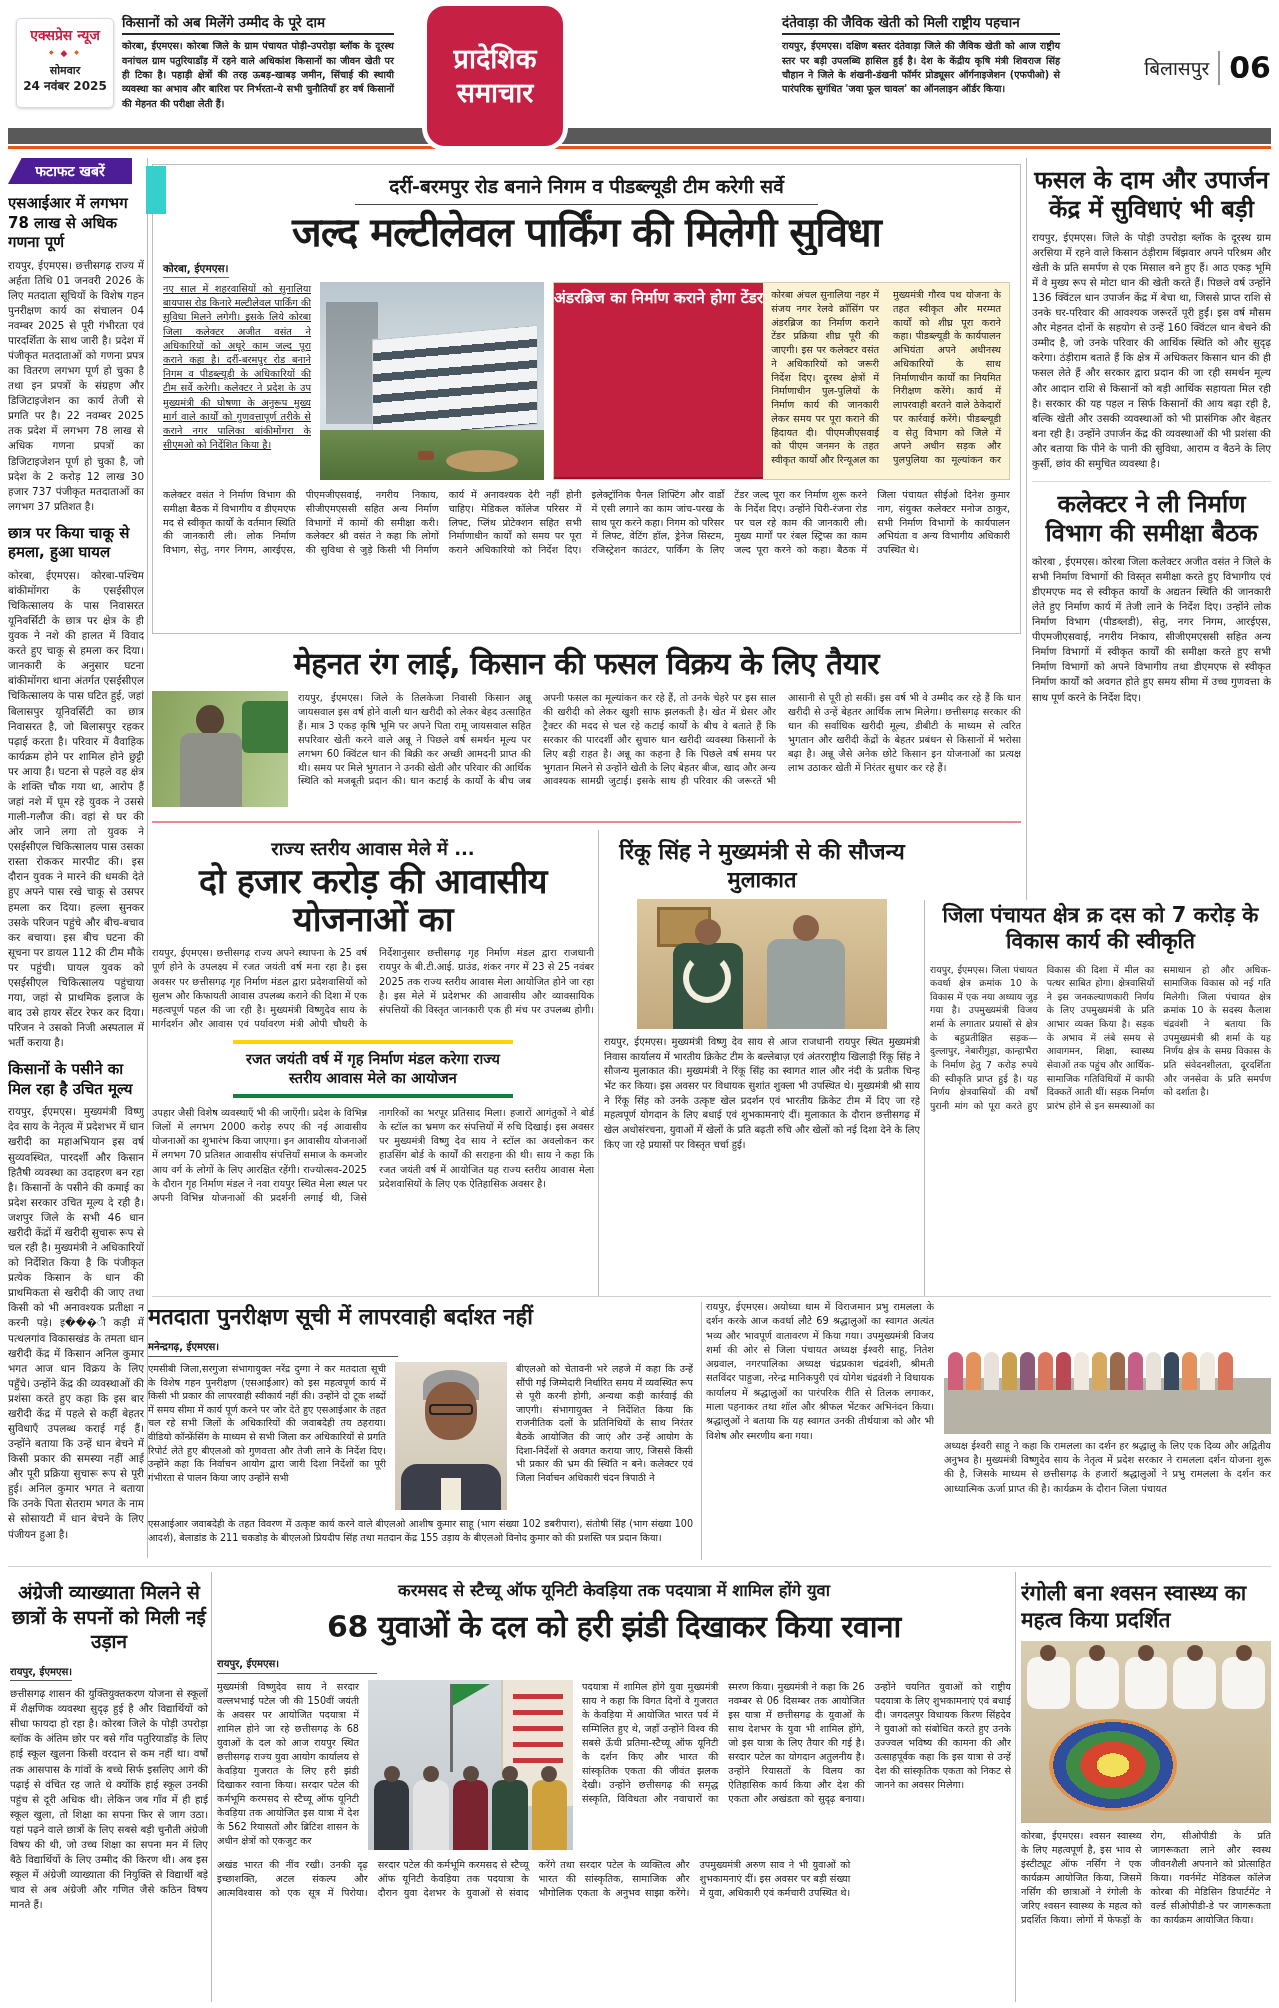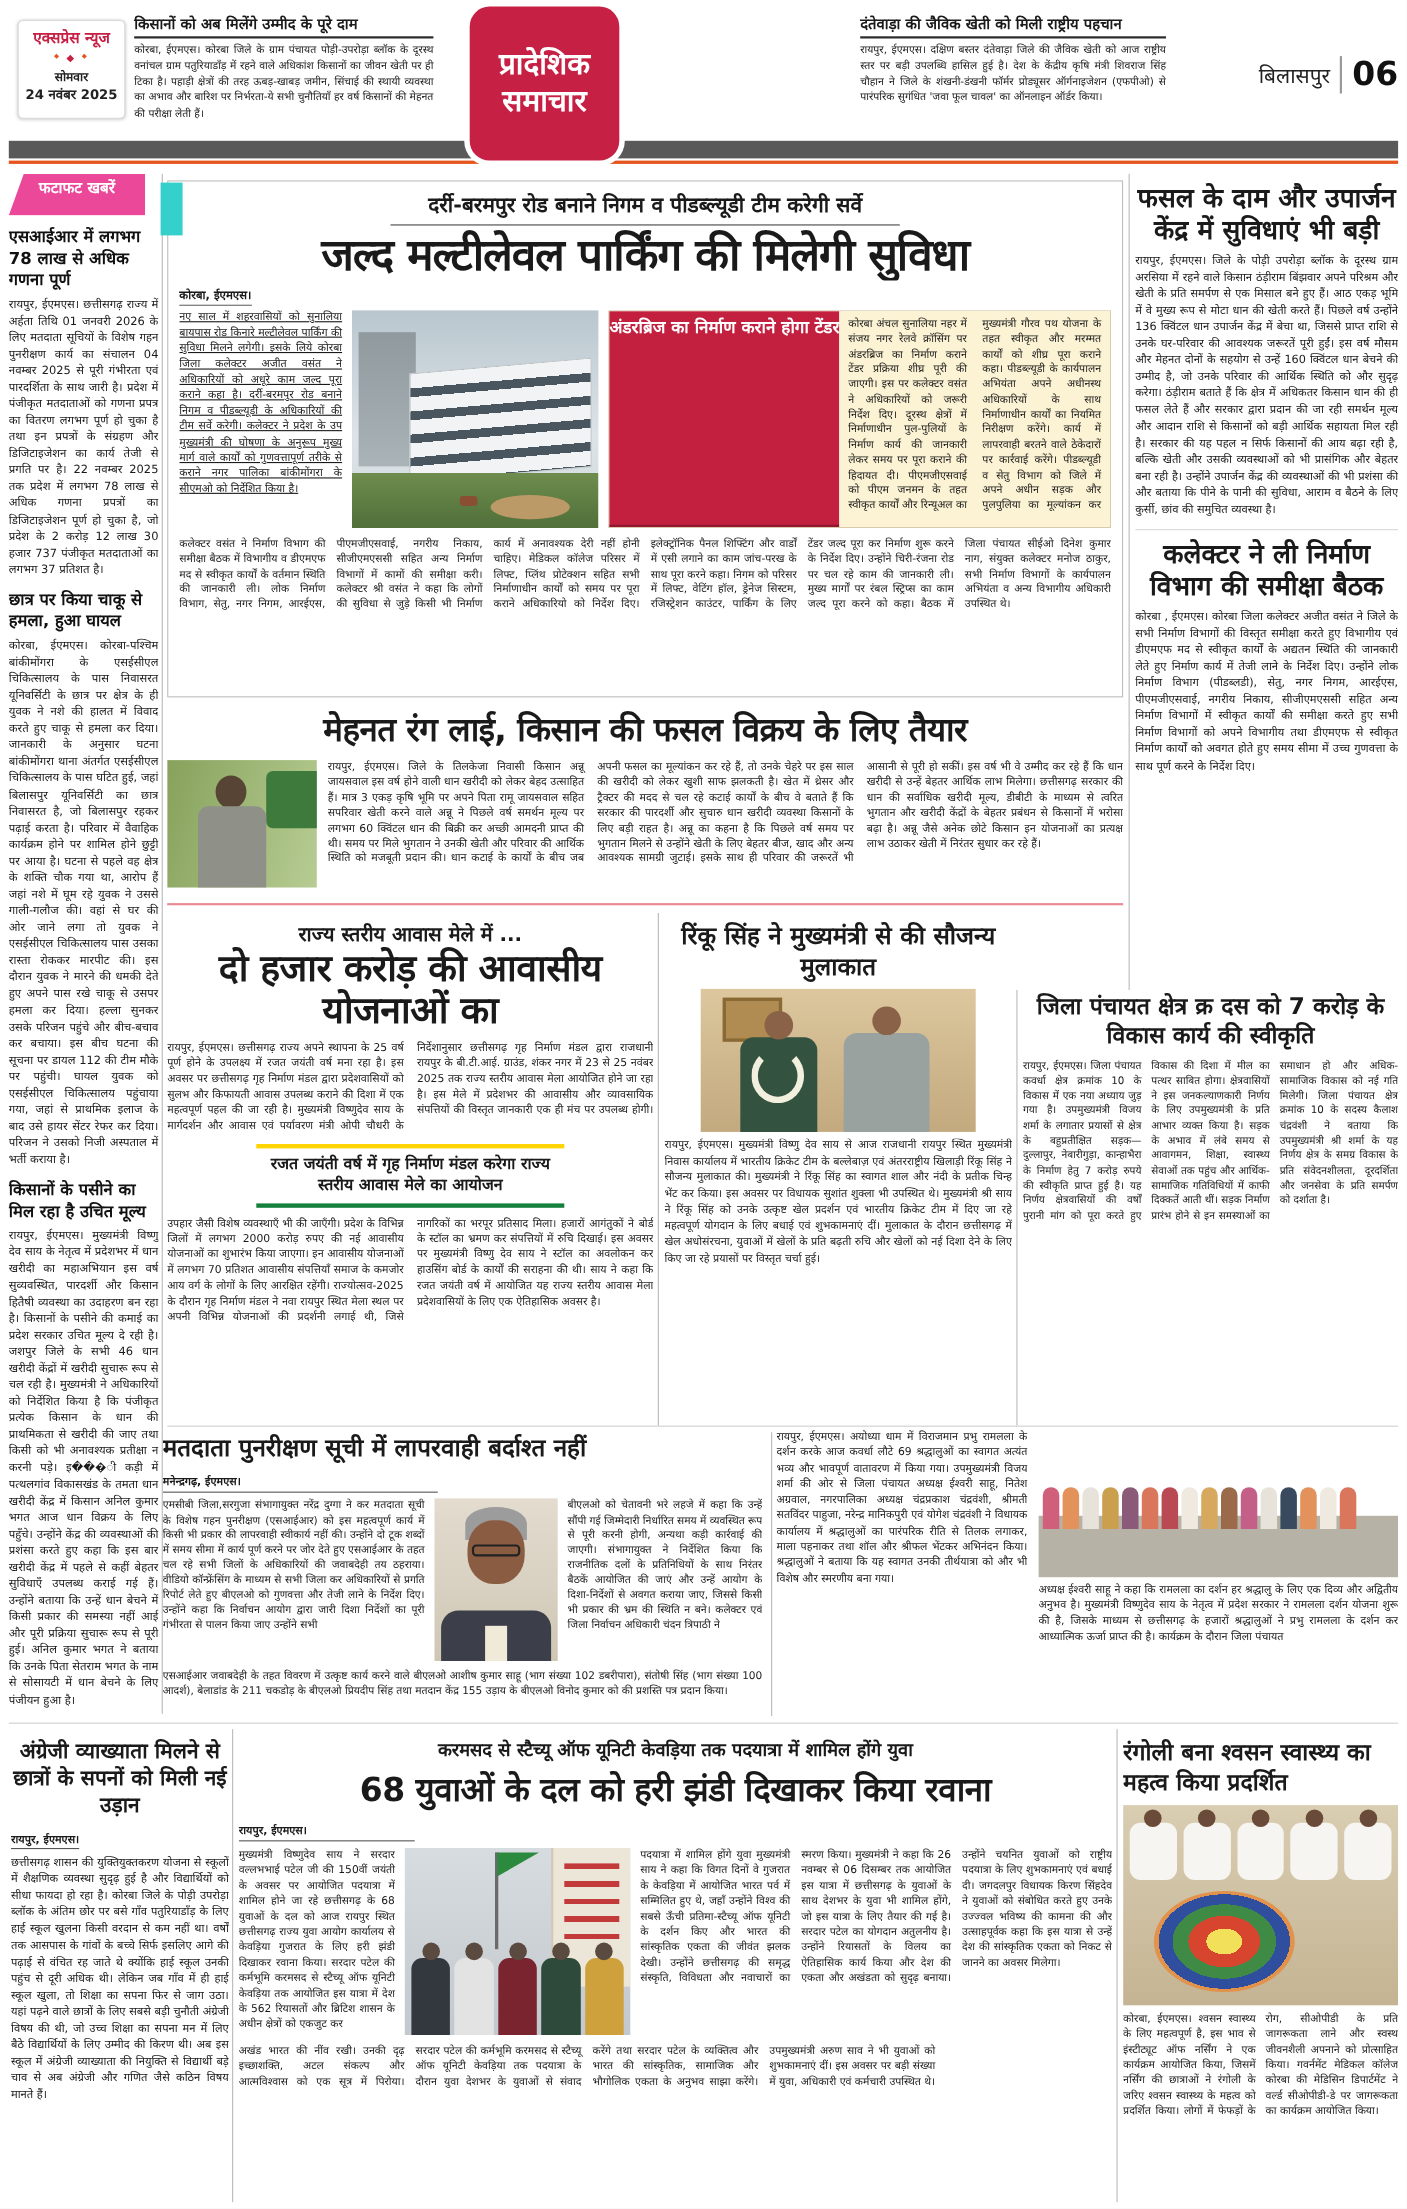--- a/index.html
+++ b/index.html
@@ -18,39 +18,39 @@
   #masthead .orn { margin:5px 0 4px; font-size:9px; color:#c72045; letter-spacing:2px; }
   #masthead .orn .sm { color:#e5551d; font-size:6px; vertical-align:2px; }
   #masthead .day { font-size:11px; font-weight:bold; color:#222; }
   #masthead .date { font-size:12px; font-weight:bold; color:#222; }
 
   .brief { position:absolute; top:14px; }
   #brief-left { left:122px; width:272px; }
   #brief-right { left:782px; width:278px; }
   .brief h2 { font-size:13.5px; font-weight:bold; border-bottom:2px solid #2a2a2a;
     padding-bottom:3px; margin-bottom:4px; line-height:1.2; }
-  .brief p { font-size:9.6px; line-height:1.5; color:#222; }
+  .brief p { font-size:9.6px; line-height:1.5; color:#222;font-weight:bold; }
 
   #section-box { position:absolute; left:427px; top:6px; width:136px; height:140px;
     background:#c72045; border-radius:18px; box-shadow:0 0 0 5px #fff; z-index:4;
     display:flex; flex-direction:column; justify-content:center; align-items:center;
     color:#fff; font-weight:bold; font-size:27px; line-height:1.25; text-align:center; }
 
   #pageinfo { position:absolute; right:8px; top:50px; display:flex; align-items:center; gap:9px; }
   #pageinfo .city { font-size:19px; color:#222; }
   #pageinfo .sep { width:2px; height:34px; background:#9a9a9a; }
   #pageinfo .num { font-size:30px; font-weight:bold; color:#111; }
 
   #darkbar { position:absolute; left:8px; top:128px; width:1263px; height:16px; background:#595959; }
   #orangebar { position:absolute; left:8px; top:146px; width:1263px; height:3px; background:#e5551d; }
   #cyan-block { position:absolute; left:146px; top:166px; width:20px; height:48px; background:#35d0cc; z-index:3; }
 
   
   #sidebar { position:absolute; left:8px; top:158px; width:136px; height:1402px; overflow:hidden; }
-  #fatafat-tag { width:124px; height:38px; background:#ec4899; color:#fff; font-weight:bold;
+  #fatafat-tag { width:124px; height:26px; background:#4c1d95; color:#fff; font-weight:bold;
     font-size:14px; line-height:26px; text-align:center;
     clip-path:polygon(11% 0, 100% 0, 100% 100%, 0 100%); margin-bottom:6px; }
   #sidebar h3 { font-size:15px; line-height:1.3; margin:10px 0 5px; color:#111; }
   #sidebar p { font-size:10.4px; line-height:1.45; }
 
   
   #lead { position:absolute; left:152px; top:164px; width:869px; height:470px;
     border:1px solid #bdbdbd; padding:8px 10px; overflow:hidden; }
   #lead .kicker-wrap { text-align:center; }
   #lead .kicker { display:inline-block; font-size:19px; font-weight:bold;

